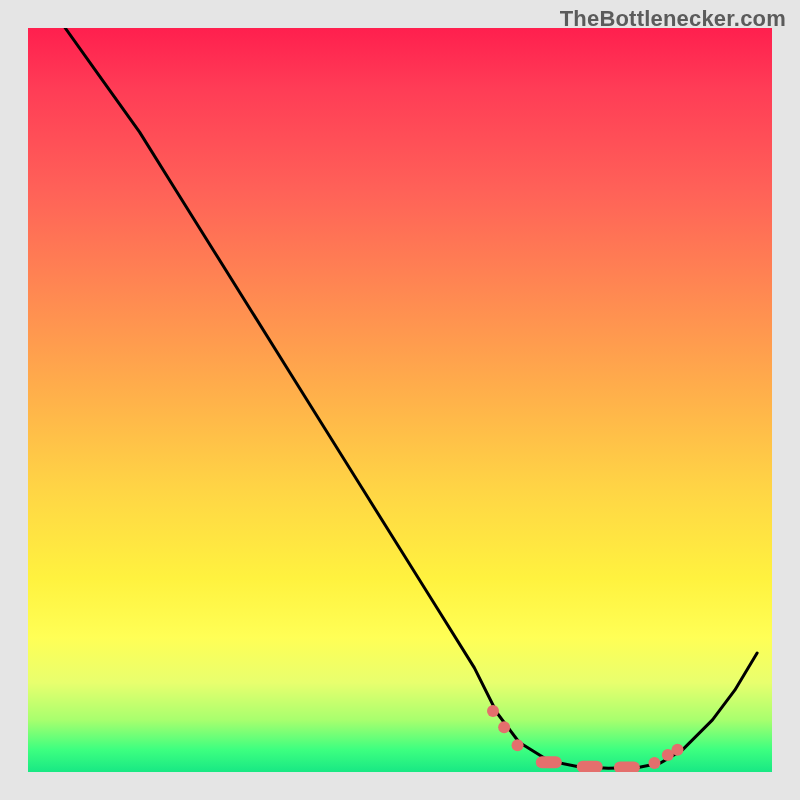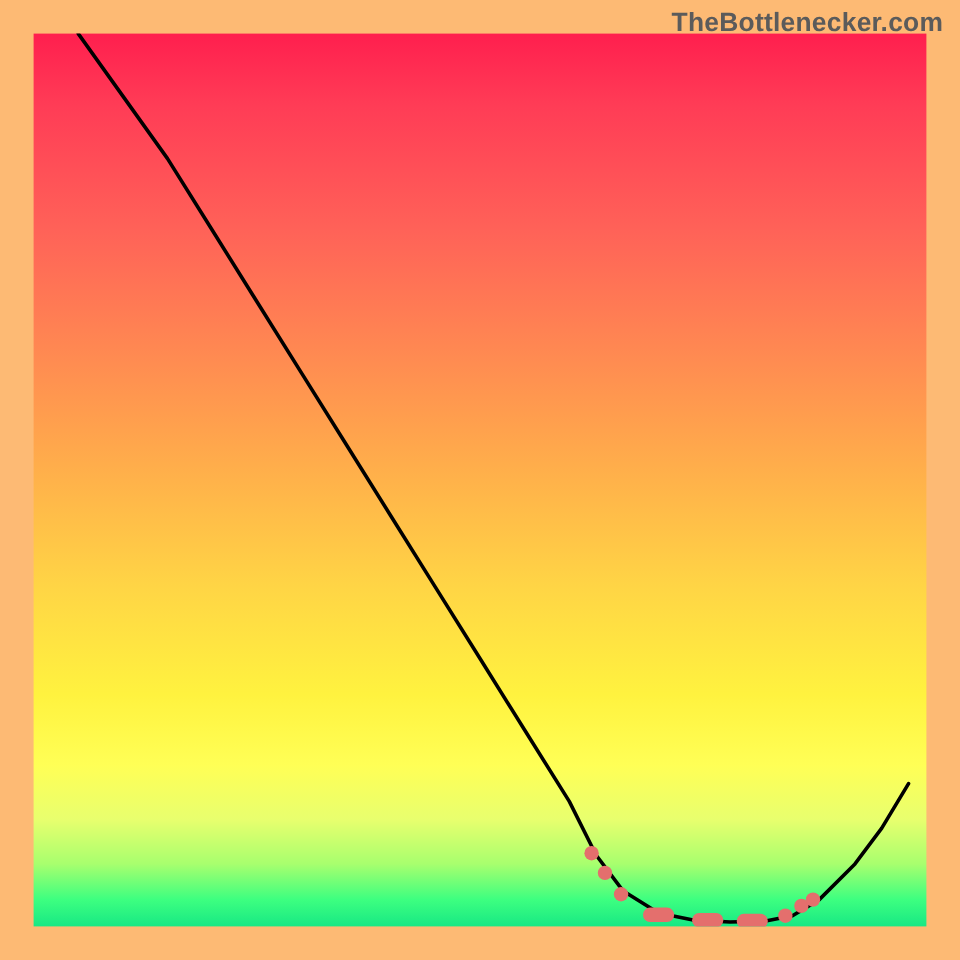--- a/index.html
+++ b/index.html
@@ -8,21 +8,21 @@
     width: 800px;
     height: 800px;
     background: #000;
     overflow: hidden;
     font-family: Arial, Helvetica, sans-serif;
   }
   .outer {
     position: relative;
     width: 800px;
     height: 800px;
-    background: #fdba74;
+    background: #e5e5e5;
   }
   .watermark {
     position: absolute;
     top: 6px;
     right: 14px;
     color: #5b5b5b;
     font-size: 22px;
     font-weight: 600;
     letter-spacing: 0.2px;
     z-index: 30;

